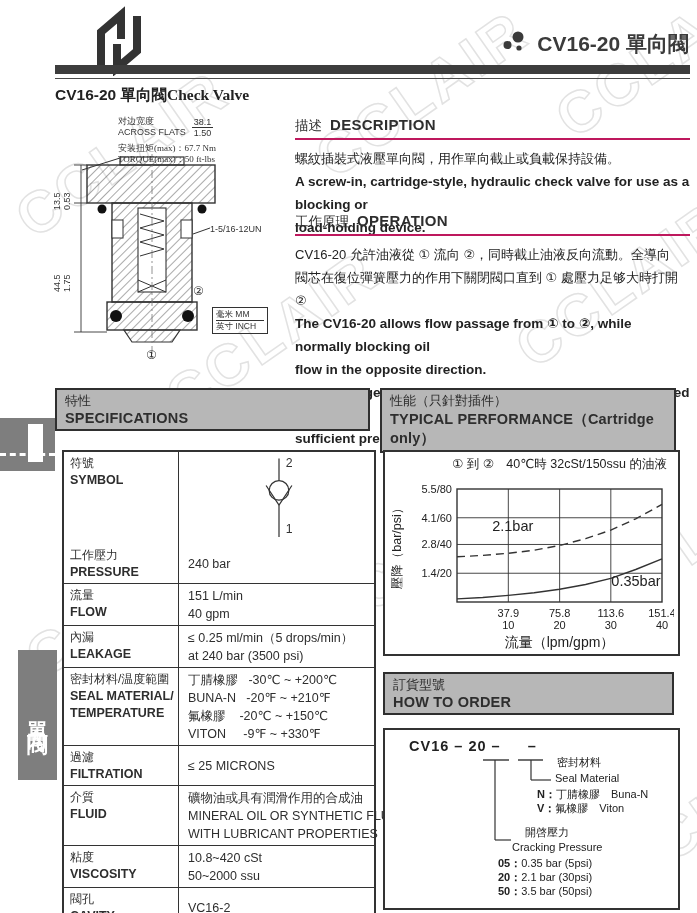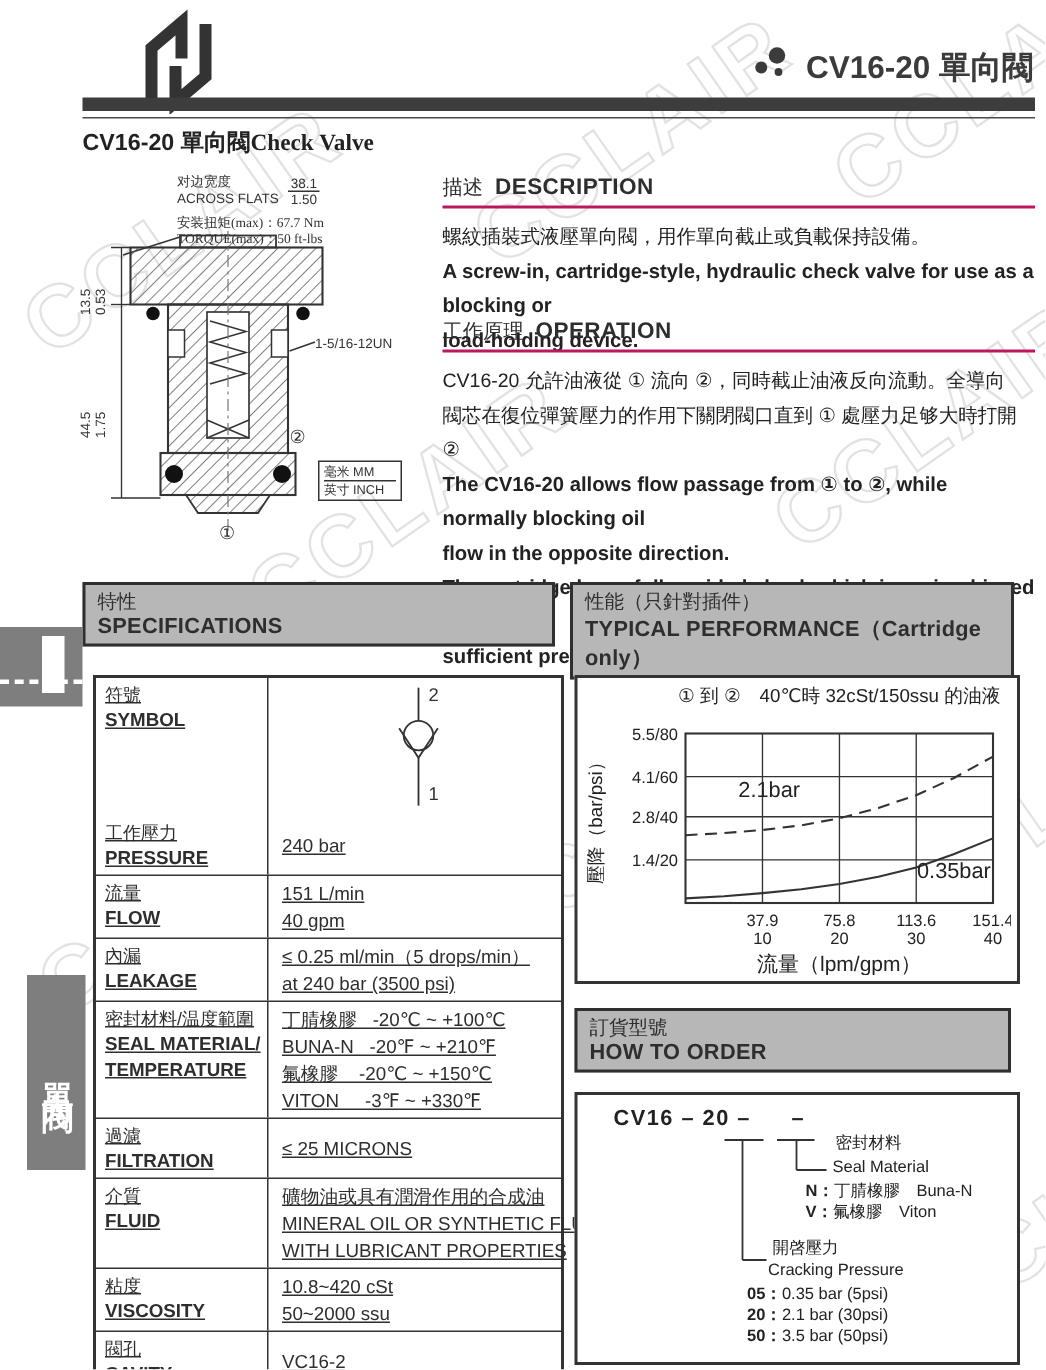--- a/index.html
+++ b/index.html
@@ -43,21 +43,21 @@
   .ban-perf{left:380px;top:388px;width:276px;}
   
   .tab1{left:0;top:418px;width:55px;height:53px;background:#7e7e7e;}
   .tab1 .wrect{position:absolute;left:28px;top:6px;width:15px;height:38px;background:#fff;}
   .tab1 .dash{position:absolute;left:0;top:35px;width:100%;border-top:3px dashed #fff;}
   .tab2{left:18px;top:650px;width:39px;height:130px;background:#7e7e7e;
         display:flex;align-items:center;justify-content:center;}
   .tab2 .v{writing-mode:vertical-rl;color:#fff;font-size:21px;font-weight:bold;letter-spacing:7px;}
   
   .spec-table{left:62px;top:450px;width:310px;border:2px solid #333;background:#fff;}
-  .spec-row{display:flex;border-top:1.6px solid #333;min-height:36px;text-decoration:underline;}
+  .spec-row{display:flex;border-top:1.6px solid #333;min-height:36px;}
   .spec-row:first-child{border-top:none;}
   .spec-label{width:104px;border-right:1.6px solid #333;padding:3px 4px 2px 6px;flex-shrink:0;}
   .spec-label .zh{font-size:12px;line-height:17px;}
   .spec-label .en{font-size:12.5px;font-weight:bold;line-height:17px;}
   .spec-value{flex:1;padding:3px 4px 2px 9px;display:flex;flex-direction:column;justify-content:center;}
   .spec-value div{font-size:12.5px;line-height:18px;white-space:pre;}
   .symrow{height:92px;}
   
   .chart-box{left:383px;top:450px;width:293px;height:202px;border:2px solid #333;background:#fff;}
   
@@ -265,24 +265,24 @@
             <div>at 240 bar (3500 psi)</div>
           </div>
         </div>
         <div class="spec-row">
           <div class="spec-label">
             <div class="zh">密封材料/温度範圍</div>
             <div class="en">SEAL MATERIAL/</div>
             <div class="en">TEMPERATURE</div>
           </div>
           <div class="spec-value">
-            <div>丁腈橡膠   -20℃ ~ +100℃</div>
+            <div>丁腈橡膠   -30℃ ~ +200℃</div>
             <div>BUNA-N   -20℉ ~ +210℉</div>
             <div>氟橡膠    -20℃ ~ +150℃</div>
-            <div>VITON     -3℉ ~ +330℉</div>
+            <div>VITON     -9℉ ~ +330℉</div>
           </div>
         </div>
         <div class="spec-row">
           <div class="spec-label">
             <div class="zh">過濾</div>
             <div class="en">FILTRATION</div>
           </div>
           <div class="spec-value">
             <div>≤ 25 MICRONS</div>
           </div>
@@ -368,21 +368,21 @@
     <div class="ord-code">
       <span>CV16 – 20 –</span>
       <span style="margin-left:22px;">–</span>
     </div>
     <div class="ord-abs" style="left:172px;top:26px;">密封材料</div>
     <div class="ord-abs" style="left:170px;top:42px;">Seal Material</div>
     <div id="seal-opts">
         <div class="ord-abs ord-opt" style="left: 152px; top: 58px;"><b>N：</b>丁腈橡膠　Buna-N</div>
         <div class="ord-abs ord-opt" style="left: 152px; top: 72px;"><b>V：</b>氟橡膠　Viton</div>
       </div>
-    <div class="ord-abs" style="left:130px;top:96px;">開啓壓力</div>
+    <div class="ord-abs" style="left:140px;top:96px;">開啓壓力</div>
     <div class="ord-abs" style="left:127px;top:111px;">Cracking Pressure</div>
     <div id="crack-opts">
         <div class="ord-abs ord-opt" style="left: 113px; top: 127px;"><b>05：</b>0.35 bar (5psi)</div>
         <div class="ord-abs ord-opt" style="left: 113px; top: 141px;"><b>20：</b>2.1 bar (30psi)</div>
         <div class="ord-abs ord-opt" style="left: 113px; top: 155px;"><b>50：</b>3.5 bar (50psi)</div>
       </div>
   </div>
 
 </div>
 

